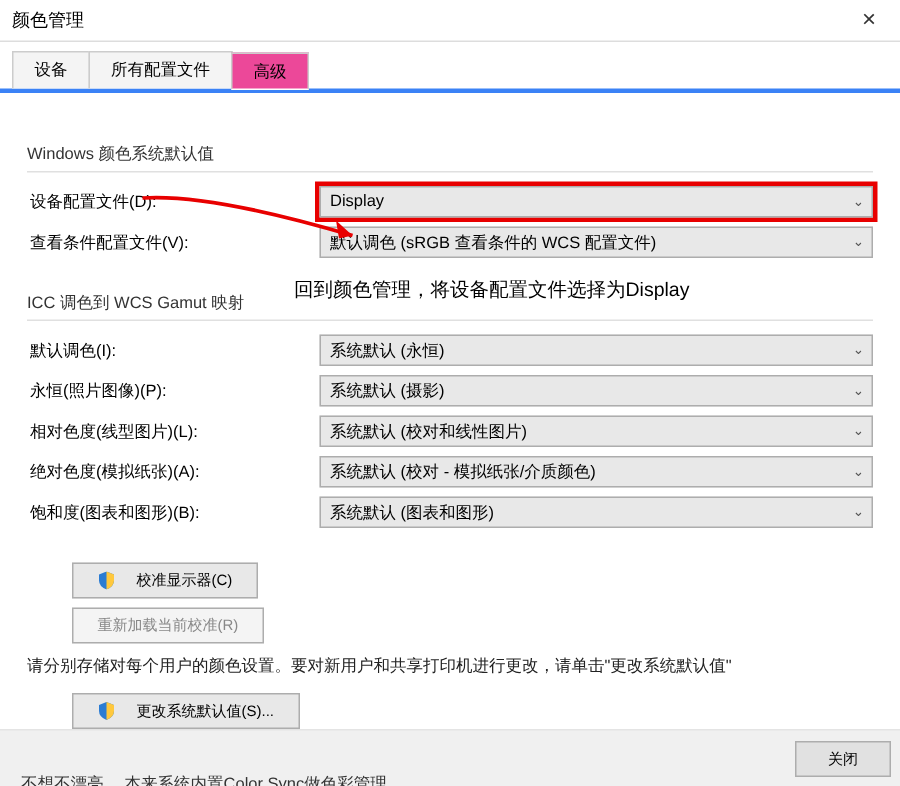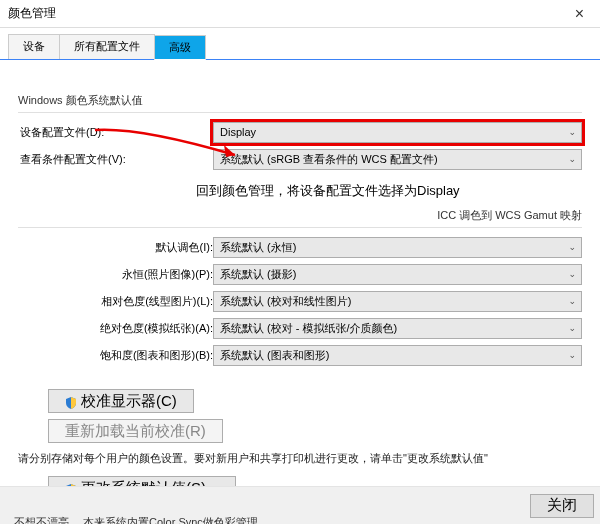--- a/index.html
+++ b/index.html
@@ -2,44 +2,44 @@
 <html><head>
 <meta charset="utf-8">
 <style>
 * { box-sizing: border-box; margin: 0; padding: 0; }
 body { font-family: "Microsoft YaHei", "Segoe UI", sans-serif; font-size: 11px; background: #fff; color: #000; width: 600px; height: 524px; overflow: hidden; position: relative; }
 
 .titlebar { height: 28px; display: flex; align-items: center; padding: 0 8px; border-bottom: 1px solid #ddd; }
 .titlebar .title { flex: 1; font-size: 12px; color: #000000; }
 .titlebar .close { font-size: 16px; color: #333; padding: 0 8px; }
 
-.tabs { display: flex; padding: 4px 8px 0 8px; border-bottom: 1px solid #3b82f6; margin-top: 2px; }
+.tabs { display: flex; padding: 4px 8px 0 8px; border-bottom: 3px solid #3b82f6; margin-top: 2px; }
 .tab { padding: 4px 14px; border: 1px solid #ccc; border-bottom: none; margin-right: -1px; background: #f4f4f4; font-size: 11px; cursor: pointer; }
-.tab.active { background: #0ea5e9; border-bottom: 1px solid #fff; position: relative; top: 1px; }
+.tab.active { background: #ec4899; border-bottom: 1px solid #fff; position: relative; top: 1px; }
 
 .content { padding: 10px 18px 6px 18px; height: 452px; overflow: hidden; position: relative; }
 
 .group { margin-bottom: 8px; margin-top: 23px; }
 .group-title { font-size: 11px; color: #333; border-bottom: 1px solid #e0e0e0; padding-bottom: 4px; margin-bottom: 8px; }
 
 .row { display: flex; align-items: center; margin-bottom: 5px; min-height: 22px; }
 .row-label { width: 195px; font-size: 11px; color: #000; padding-left: 2px; }
 .row-control { flex: 1; }
 
 .dropdown { width: 100%; height: 21px; border: 1px solid #adadad; background: #e8e8e8; font-size: 11px; padding: 0 18px 0 6px; position: relative; display: flex; align-items: center; cursor: pointer; }
 .dropdown .chev { position: absolute; right: 5px; top: 50%; transform: translateY(-50%); font-size: 9px; color: #555; }
 
 .dropdown.highlight { box-shadow: 0 0 0 3px #e80000; }
 
 .annotation { position: absolute; left: 196px; top: 122px; font-size: 13px; color: #000; z-index: 5; }
 
 .arrow-svg { position: absolute; left: 90px; top: 65px; width: 154px; height: 45px; z-index: 6; pointer-events: none; }
 
 .buttons-row { display: flex; gap: 10px; align-items: center; margin-bottom: 6px; padding-left: 30px; }
-.btn { height: 24px; padding: 0 16px; border: 1px solid #adadad; background: #e8e8e8; font-size: 15px; cursor: pointer; display: inline-flex; align-items: center; gap: 4px; }
+.btn { height: 24px; padding: 0 16px; border: 1px solid #adadad; background: #e8e8e8; font-size: 10px; cursor: pointer; display: inline-flex; align-items: center; gap: 14px; }
 .btn.disabled { color: #888; background: #f4f4f4; cursor: default; }
 
 .shield { width: 12px; height: 12px; display: inline-block; }
 
 .checkbox-row { display: flex; align-items: center; gap: 5px; font-size: 11px; color: #777; }
 .chk { width: 13px; height: 13px; border: 1px solid #bbb; background: #fff; }
 
 .desc { font-size: 11px; color: #222; margin: 8px 0 10px 0; line-height: 1.4; }
 
 .footer { position: absolute; bottom: 0; left: 0; right: 0; height: 38px; border-top: 1px solid #e4e4e4; background: #f0f0f0; display: flex; justify-content: flex-end; align-items: center; padding-right: 6px; padding-left: 44px; }
@@ -78,30 +78,30 @@
           <span>Display</span>
           <span class="chev">⌄</span>
         </div>
       </div>
     </div>
 
     <div class="row">
       <div class="row-label">查看条件配置文件(V):</div>
       <div class="row-control">
         <div class="dropdown">
-          <span>系统默认 (sRGB 查看条件的 WCS 配置文件)</span>
+          <span>默认调色 (sRGB 查看条件的 WCS 配置文件)</span>
           <span class="chev">⌄</span>
         </div>
       </div>
     </div>
   </div>
 
   <div class="annotation">回到颜色管理，将设备配置文件选择为Display</div>
 
-  <div class="group" style="margin-top:38px;text-align:right;">
+  <div class="group" style="margin-top:22px;">
     <div class="group-title">ICC 调色到 WCS Gamut 映射</div>
 
     <div class="row">
       <div class="row-label">默认调色(I):</div>
       <div class="row-control">
         <div class="dropdown">
           <span>系统默认 (永恒)</span>
           <span class="chev">⌄</span>
         </div>
       </div>

